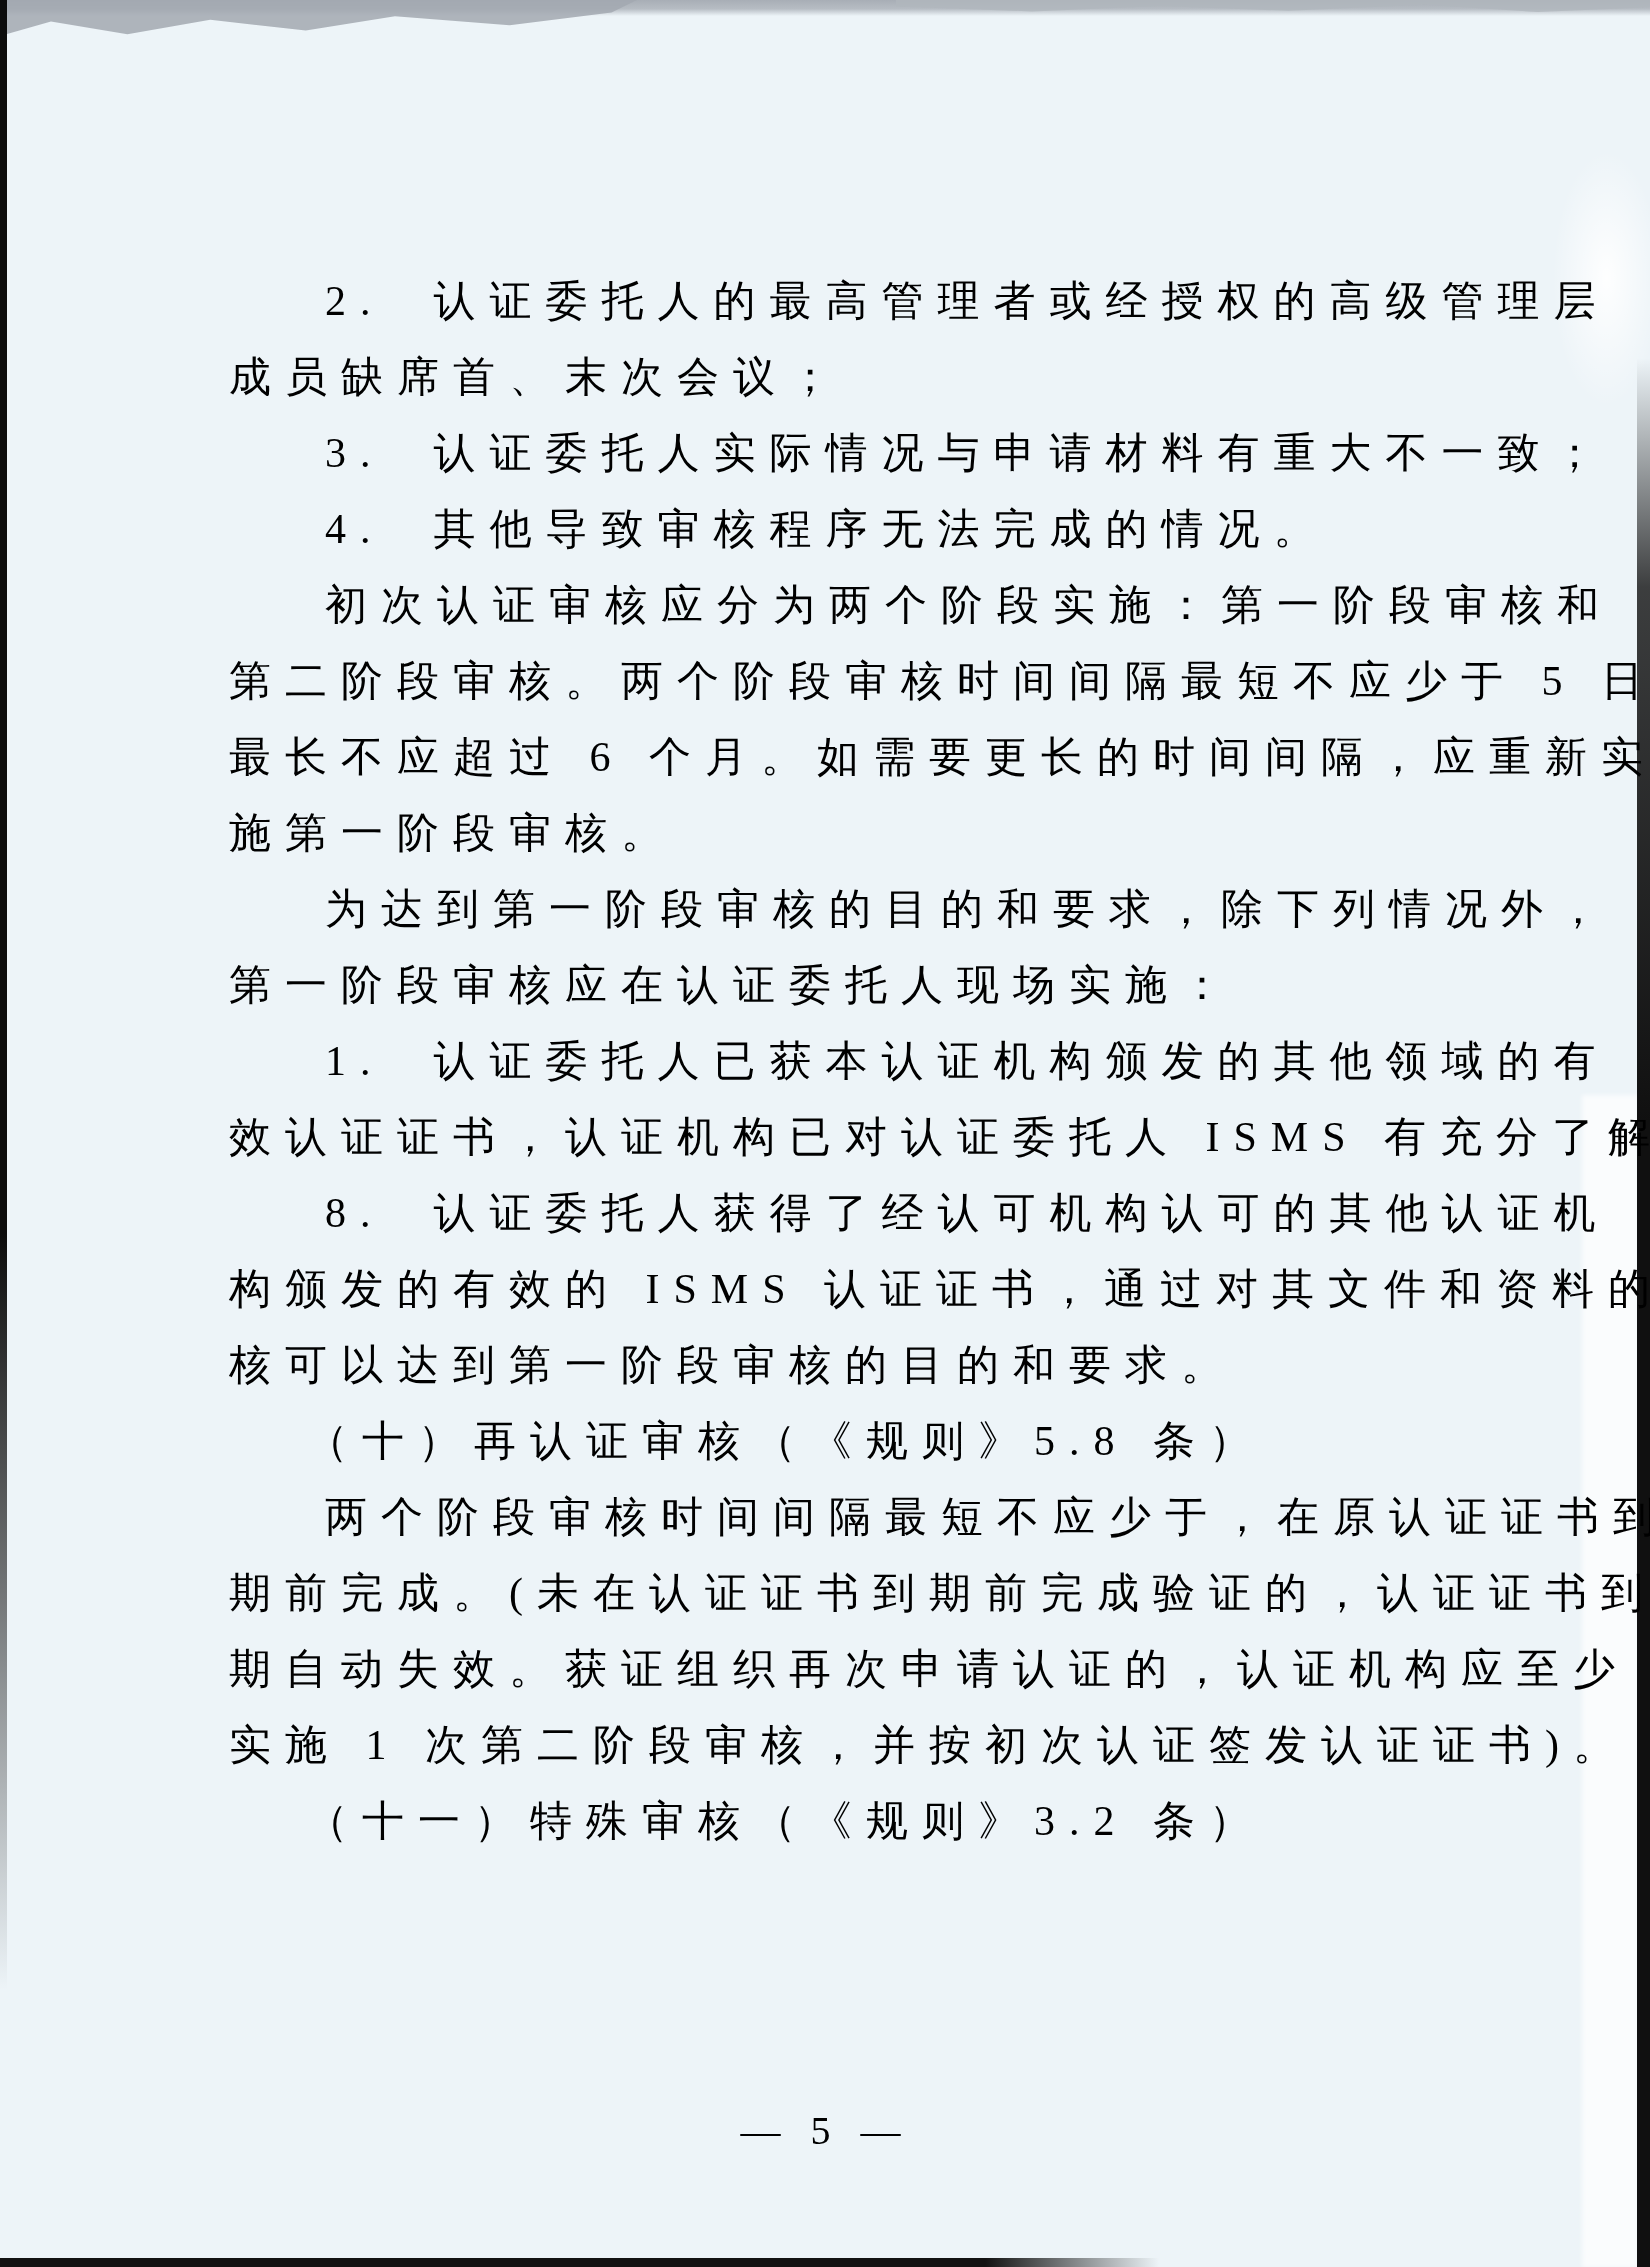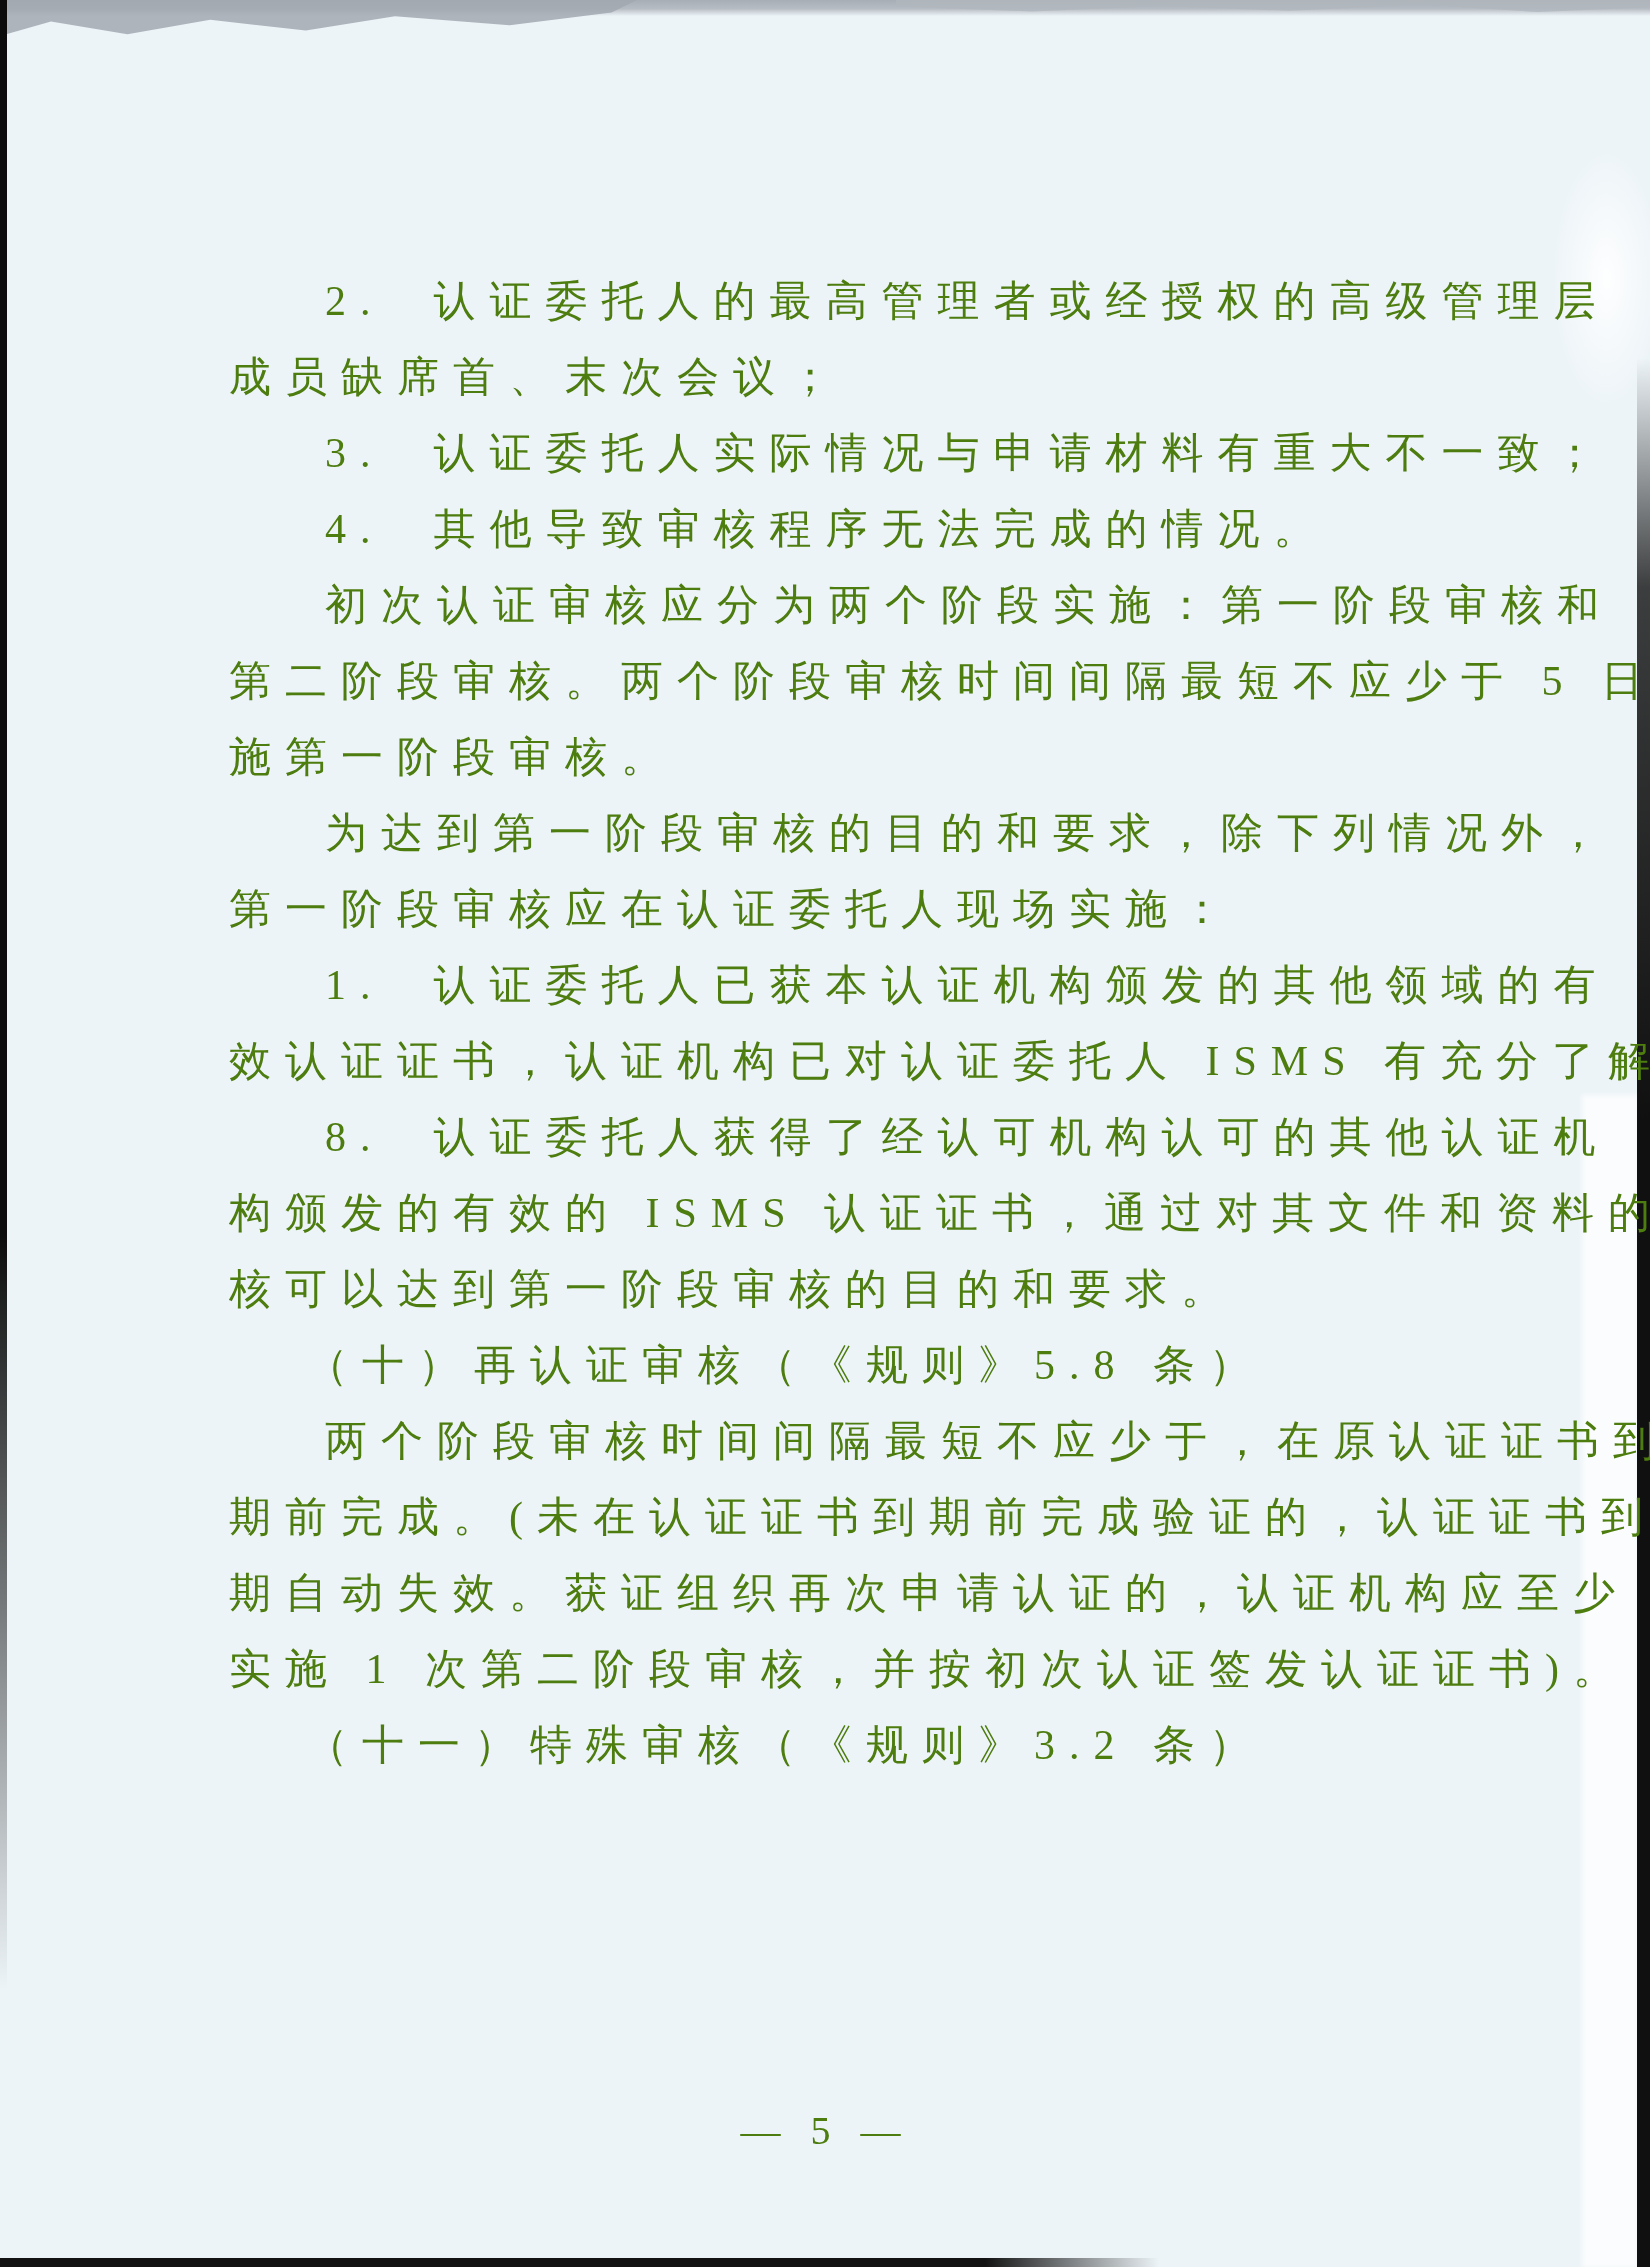--- a/index.html
+++ b/index.html
@@ -2,21 +2,21 @@
 <html lang="zh"><head>
 <meta charset="utf-8">
 <style>
   html,body{margin:0;padding:0;background:#d8d8d8;}
   .page{
     position:relative;
     width:1651px;height:2268px;
     background:#edf4f8;
     overflow:hidden;
     font-family:"Liberation Serif","DejaVu Serif",serif;
-    color:#4d7c0f;
+    color:#000000;
   }
   
   .scan-top-band{
     position:absolute;left:0;top:0;width:100%;height:16px;
     background:linear-gradient(to bottom,#a8aeb6 0%,#b6bcc3 55%,rgba(182,188,195,0) 100%);
   }
   .scan-top-left-blob{
     position:absolute;left:0;top:0;width:637px;height:36px;
     background:#a2a8b0;
     clip-path:polygon(0 0,100% 0,96% 35%,80% 70%,62% 45%,48% 85%,33% 55%,20% 95%,8% 60%,0 100%);
@@ -82,20 +82,21 @@
   <div class="scan-bottom-strip"></div>
   <div class="scan-right-strip"></div>
 
   <div class="doc-body">
       <div class="line item">2.  认证委托人的最高管理者或经授权的高级管理层</div>
       <div class="line cont">成员缺席首、末次会议；</div>
       <div class="line item">3.  认证委托人实际情况与申请材料有重大不一致；</div>
       <div class="line item">4.  其他导致审核程序无法完成的情况。</div>
       <div class="line item">初次认证审核应分为两个阶段实施：第一阶段审核和</div>
       <div class="line cont">第二阶段审核。两个阶段审核时间间隔最短不应少于 5 日，</div>
+      <div class="line cont">最长不应超过 6 个月。如需要更长的时间间隔，应重新实</div>
       <div class="line cont">施第一阶段审核。</div>
       <div class="line item">为达到第一阶段审核的目的和要求，除下列情况外，</div>
       <div class="line cont">第一阶段审核应在认证委托人现场实施：</div>
       <div class="line item">1.  认证委托人已获本认证机构颁发的其他领域的有</div>
       <div class="line cont">效认证证书，认证机构已对认证委托人 ISMS 有充分了解；</div>
       <div class="line item">8.  认证委托人获得了经认可机构认可的其他认证机</div>
       <div class="line cont">构颁发的有效的 ISMS 认证证书，通过对其文件和资料的审</div>
       <div class="line cont">核可以达到第一阶段审核的目的和要求。</div>
       <div class="line head">（十）再认证审核（《规则》5.8 条）</div>
       <div class="line item">两个阶段审核时间间隔最短不应少于，在原认证证书到</div>

